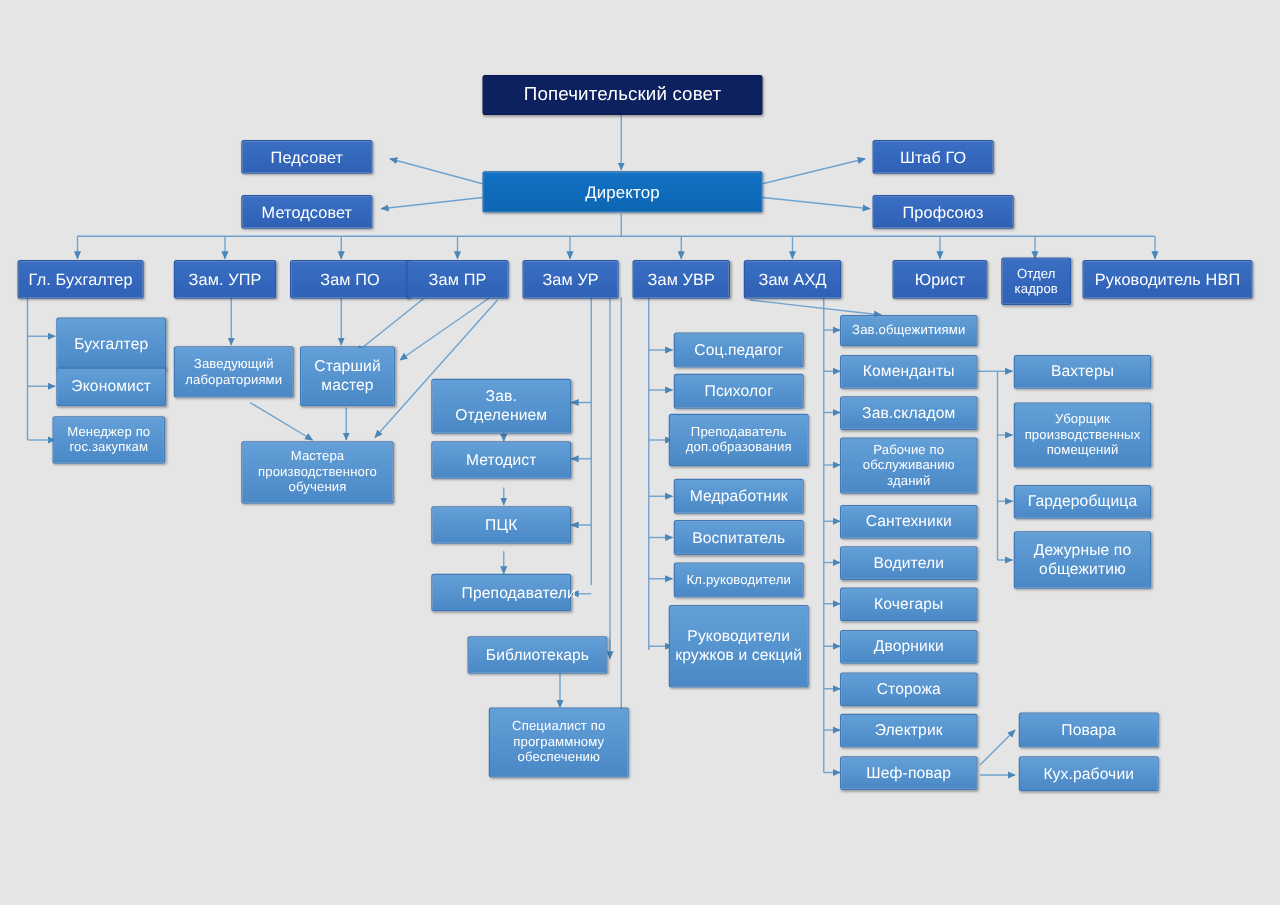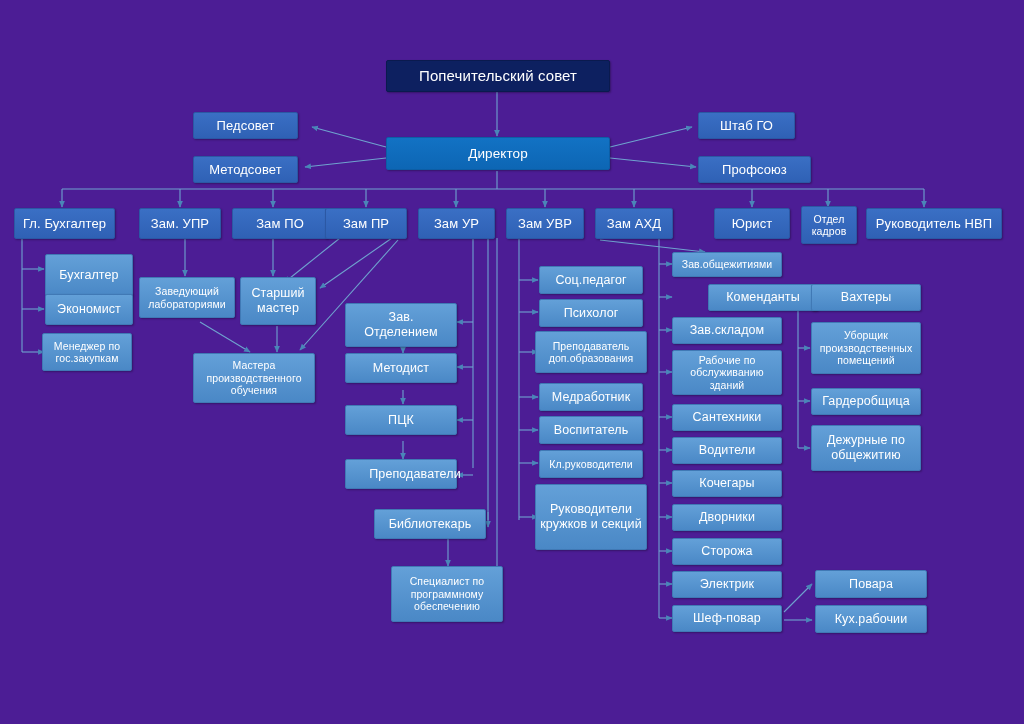--- a/index.html
+++ b/index.html
@@ -7,21 +7,21 @@
     padding: 0;
     background: #ffffff;
   }
   body {
     font-family: "Liberation Sans", sans-serif;
   }
   #canvas {
     position: relative;
     width: 1024px;
     height: 724px;
-    background: #4c1d95;
+    background: #e5e5e5;
     overflow: hidden;
   }
   svg.wires {
     position: absolute;
     left: 0;
     top: 0;
     width: 1024px;
     height: 724px;
     pointer-events: none;
   }
@@ -312,21 +312,21 @@
   <div class="node t-leaf sm" style="left:539px; top:450px; width:104px; height:28px;">
     <span>Кл.руководители</span>
   </div>
   <div class="node t-leaf" style="left:535px; top:484px; width:112px; height:66px;">
     <span>Руководители кружков и секций</span>
   </div>
 
   <div class="node t-leaf sm" style="left:672px; top:252px; width:110px; height:25px;">
     <span>Зав.общежитиями</span>
   </div>
-  <div class="node t-leaf" style="left:672px; top:284px; width:110px; height:27px;margin-left:36px;">
+  <div class="node t-leaf" style="left:672px; top:284px; width:110px; height:27px;">
     <span>Коменданты</span>
   </div>
   <div class="node t-leaf" style="left:672px; top:317px; width:110px; height:27px;">
     <span>Зав.складом</span>
   </div>
   <div class="node t-leaf sm" style="left:672px; top:350px; width:110px; height:45px;">
     <span>Рабочие по обслуживанию зданий</span>
   </div>
   <div class="node t-leaf" style="left:672px; top:404px; width:110px; height:27px;">
     <span>Сантехники</span>

